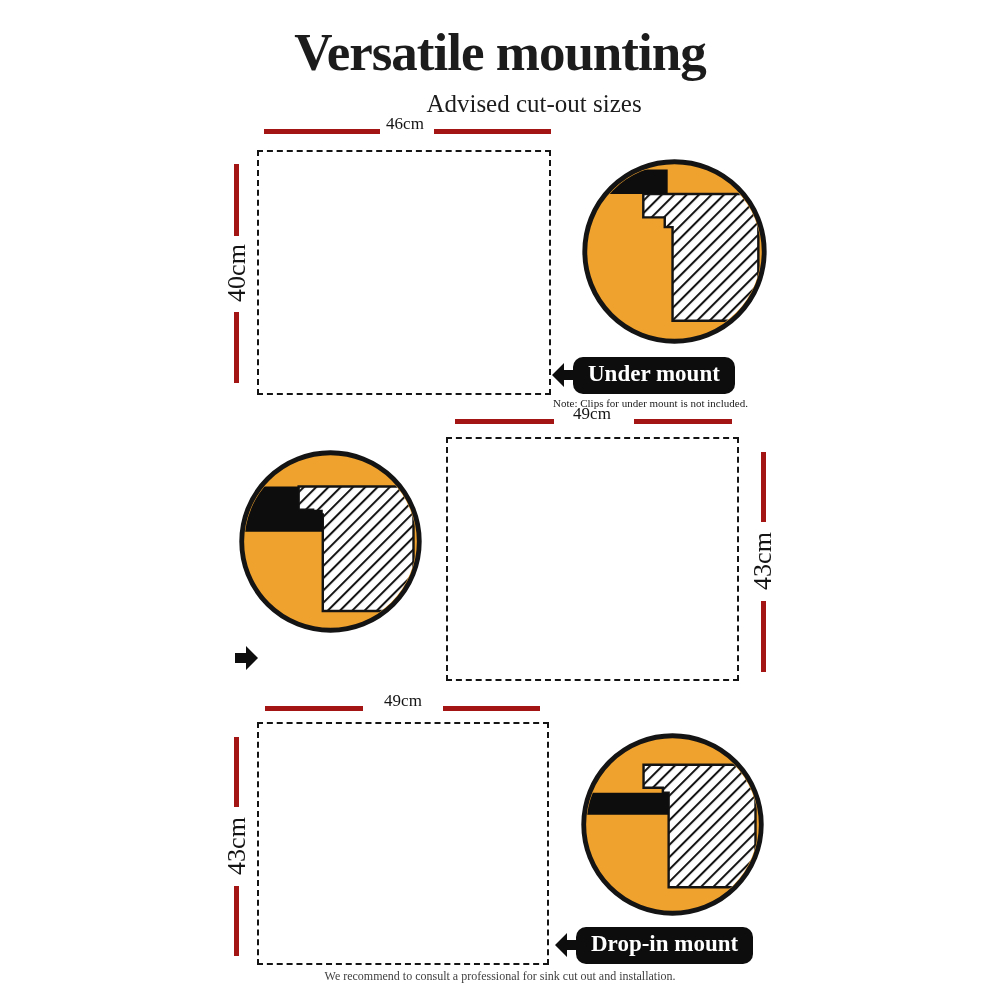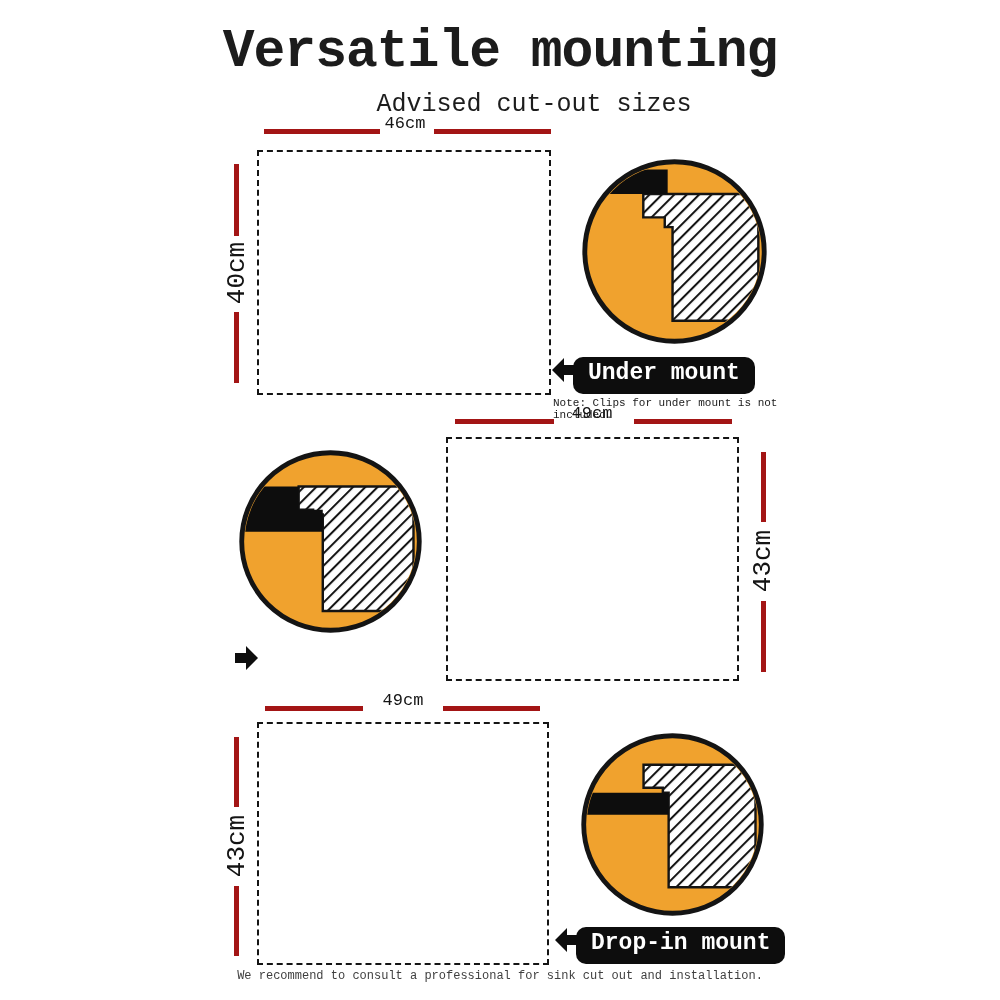--- a/index.html
+++ b/index.html
@@ -1,27 +1,27 @@
 <!DOCTYPE html>
 <html><head>
 <meta charset="utf-8">
 <style>
   html,body{margin:0;padding:0;background:#ffffff;}
   #page{position:relative;width:1000px;height:1000px;background:#ffffff;overflow:hidden;
-        font-family:Liberation Mono, monospace;color:#141414;}
+        font-family:Liberation Serif, serif;color:#141414;}
   .abs{position:absolute;}
   .title{left:0;top:22px;width:1000px;text-align:center;font-size:53px;font-weight:900;
          letter-spacing:-1px;color:#1c1c1c;}
   .subtitle{left:0;top:90px;width:1000px;text-align:center;font-size:25px;font-weight:500;color:#1c1c1c;padding-left:34px;}
   .cutout{border:2.5px dashed #141414;background:#ffffff;}
   .rline{background:#A31515;}
   .mlabel{font-size:17px;color:#141414;text-align:center;white-space:nowrap;}
   .vlabel{width:80px;height:30px;display:flex;align-items:center;justify-content:center;
           transform:rotate(-90deg);font-size:26px;white-space:nowrap;}
-  .pill{display:flex;}
+  .pill{display:flex;align-items:center;}
   .pill-label{background:#0d0d0d;color:#ffffff;border-radius:10px;font-size:23px;font-weight:700;
               padding:3px 15px 6px 15px;line-height:1.2;white-space:nowrap;}
   .note{font-size:11px;color:#1a1a1a;}
   .footer-note{left:0;top:969px;width:1000px;text-align:center;font-size:12px;color:#3f3f3f;}
   svg{display:block;}
 </style>
 </head>
 <body>
 
 <div id="page">

